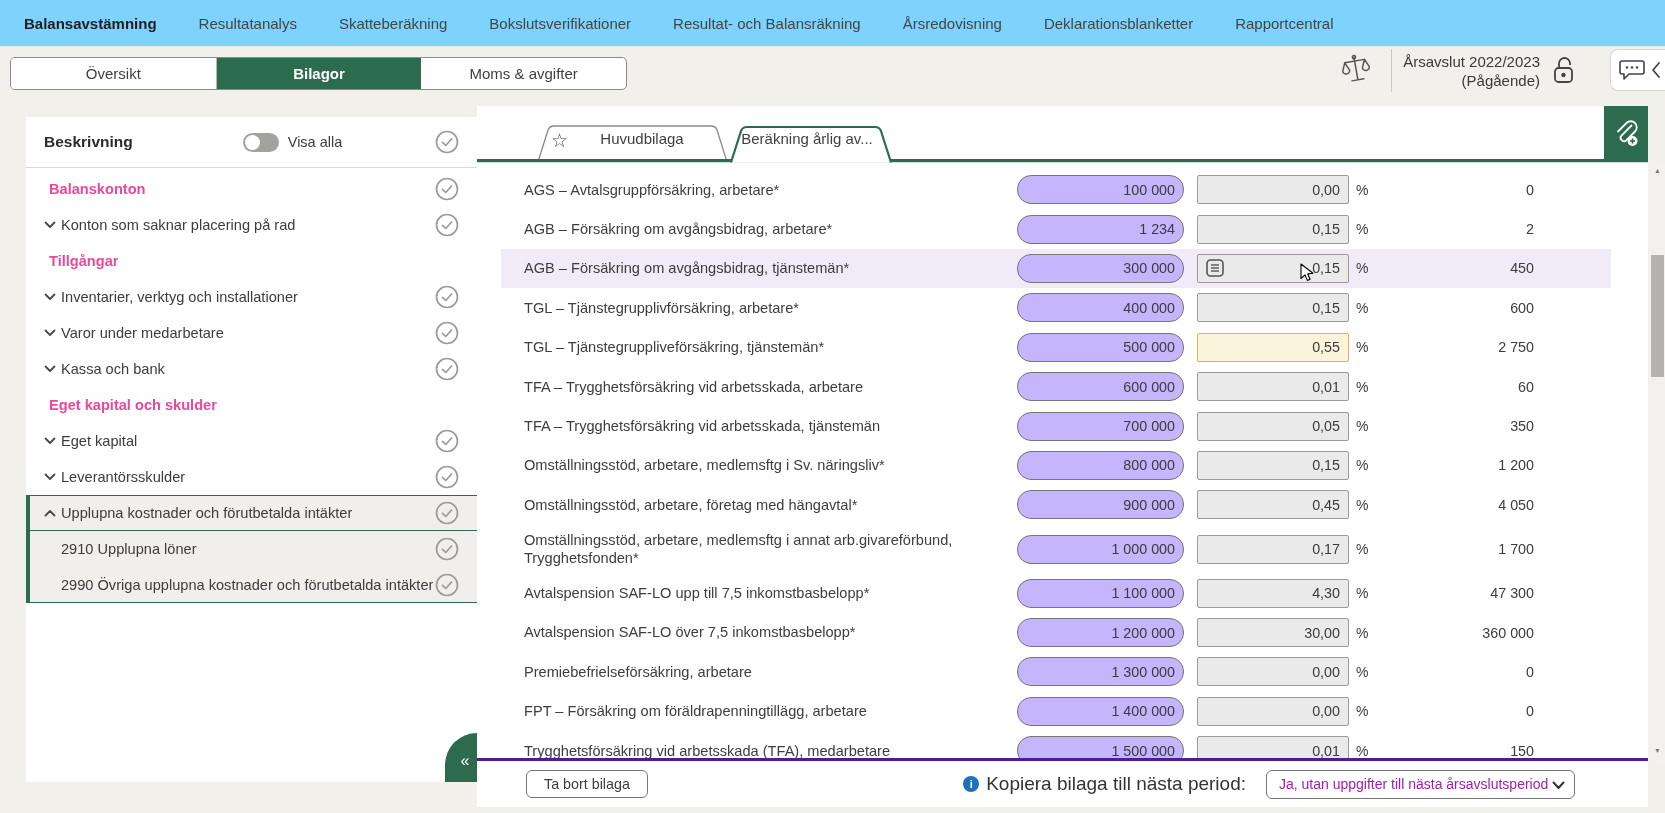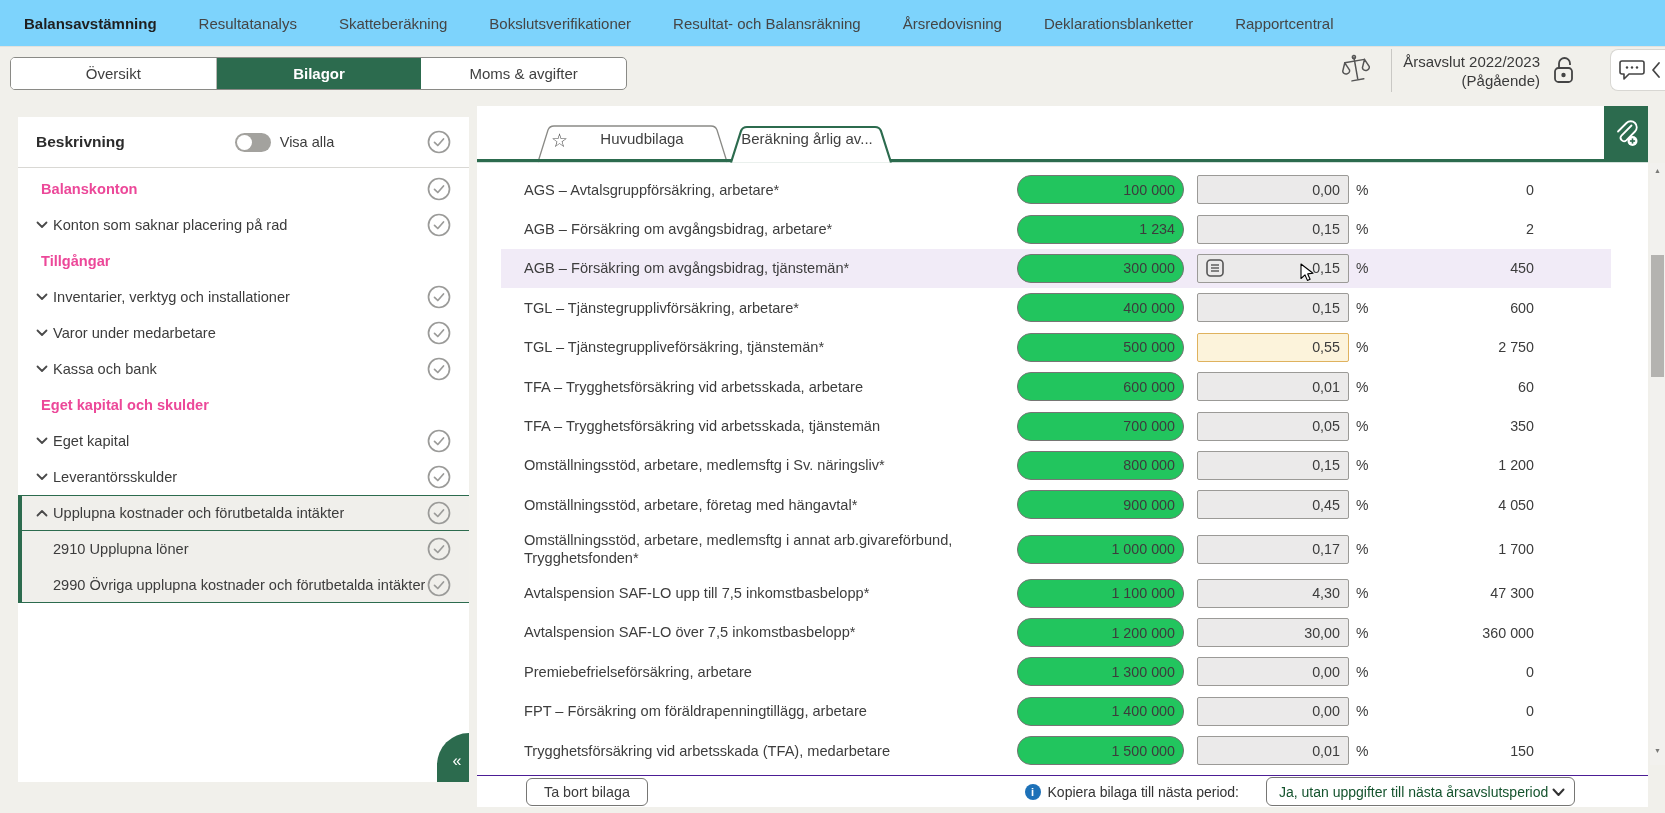--- a/index.html
+++ b/index.html
@@ -27,21 +27,21 @@
 
   .scales{position:absolute;left:1341px;top:53px;}
   .tb-divider{position:absolute;left:1391px;top:49px;width:1px;height:43px;background:#c9c8c4;}
   .period{position:absolute;left:1396px;top:52px;width:144px;text-align:right;font-size:15px;line-height:19px;color:#3a3a3a;}
   .padlock{position:absolute;left:1551px;top:55px;}
   .chatbox{position:absolute;left:1610px;top:49px;width:55px;height:42px;background:#fff;
     border:1px solid #d8d7d3;border-right:none;border-radius:8px 0 0 8px;
     display:flex;align-items:center;justify-content:flex-start;padding-left:8px;gap:6px;}
 
   
-  .sidebar{position:absolute;left:18px;top:117px;width:451px;height:665px;background:#fff;}
+  .sidebar{position:absolute;left:26px;top:117px;width:451px;height:665px;background:#fff;}
   .sb-header{height:50px;display:flex;align-items:center;padding:0 18px;}
   .sb-title{font-size:15.5px;font-weight:bold;color:#2b2b2b;}
   .toggle{margin-left:110px;width:36px;height:19px;border-radius:10px;background:#a3a29e;position:relative;cursor:pointer;}
   .toggle .knob{position:absolute;left:2px;top:2px;width:15px;height:15px;border-radius:50%;background:#fff;}
   .toggle-label{margin-left:9px;font-size:14.5px;color:#3c3c3c;}
   .sb-check-head{margin-left:auto;}
   .sb-divider{height:1px;background:#d9d8d4;}
   .sb-list{padding-top:3px;}
   .sb-item{height:36px;display:flex;align-items:center;padding:0 18px 0 0;position:relative;}
   .sb-item .lbar{position:absolute;left:0;top:0;bottom:0;width:4px;background:transparent;}
@@ -66,41 +66,41 @@
   .tab-star{position:absolute;left:74px;top:25px;font-size:19px;color:#4a4a4a;line-height:1;cursor:pointer;}
   .attach-btn{position:absolute;right:0;top:0;width:44px;height:56px;background:#2c6b4e;
     display:flex;align-items:center;justify-content:center;cursor:pointer;}
 
   .rows{position:absolute;left:47px;top:64px;width:1064px;}
   .trow{height:39.4px;display:flex;align-items:center;}
   .trow.tall{height:49px;}
   .trow.hl-row{background:#f1ebf7;margin:0 -23px;padding:0 23px;}
   .c-label{width:493px;flex:none;font-size:14.6px;color:#3d3d3d;line-height:1.25;padding-right:14px;}
   .c-amount{width:167px;flex:none;}
-  .amount-input{width:167px;height:29px;border:1px solid #767674;border-radius:14px;background:#22c55e;
+  .amount-input{width:167px;height:29px;border:1px solid #767674;border-radius:14px;background:#c4b5fd;
     font-family:inherit;font-size:14.3px;color:#3c3c3c;text-align:right;padding:0 8px;}
   .c-gap{width:13px;flex:none;}
   .c-pct{width:152px;height:29px;flex:none;background:#ebeaea;border:1px solid #9b9a97;border-radius:2px;
     display:flex;align-items:center;padding:0 8px;}
   .c-pct.hl-field{background:#fcf3db;border:1px solid #dfb25e;}
   .note-ic{display:flex;align-items:center;}
   .pct-val{margin-left:auto;font-size:14.3px;color:#3c3c3c;}
   .c-unit{width:40px;flex:none;font-size:14px;color:#3c3c3c;padding-left:7px;}
   .c-result{width:145px;flex:none;text-align:right;font-size:14.3px;color:#3c3c3c;}
 
-  .main-footer{position:absolute;left:0;right:0;bottom:0;height:32px;background:#fff;border-top:1px solid #4c1d95;
+  .main-footer{position:absolute;left:0;right:0;bottom:0;height:49px;background:#fff;border-top:3px solid #4c1d95;
     display:flex;align-items:center;padding-left:49px;}
   .btn-remove{height:28px;padding:0 17px;background:#fff;border:1px solid #767674;border-radius:6px;
     font-family:inherit;font-size:14.3px;color:#3c3c3c;cursor:pointer;}
   .footer-right{margin-left:auto;margin-right:73px;display:flex;align-items:center;}
   .info-ic{width:16px;height:16px;border-radius:50%;background:#1d71b8;color:#fff;font-size:11px;font-weight:bold;
     display:flex;align-items:center;justify-content:center;margin-right:7px;}
-  .copy-label{font-size:14px;color:#333;margin-right:27px;}
+  .copy-label{font-size:19px;color:#333;margin-right:20px;}
   .dropdown{position:relative;width:309px;height:29px;border:1px solid #767674;border-radius:6px;background:#fff;
-    display:flex;align-items:center;padding:0 30px 0 12px;font-size:14px;color:#14532d;cursor:pointer;white-space:nowrap;}
+    display:flex;align-items:center;padding:0 30px 0 12px;font-size:14px;color:#a21caf;cursor:pointer;white-space:nowrap;}
   .dd-chev{position:absolute;right:9px;top:10px;}
 
   
   .vscroll{position:absolute;left:1650px;top:163px;width:15px;height:602px;background:#f2f1ee;}
   .vs-arrow{position:absolute;left:0;width:15px;height:14px;display:flex;align-items:center;justify-content:center;
     font-size:7px;color:#7a7a78;cursor:pointer;}
   .vs-up{top:0;}
   .vs-down{bottom:8px;}
   .vs-thumb{position:absolute;left:1px;top:92px;width:13px;height:122px;background:#b4b3b0;cursor:pointer;}
 

